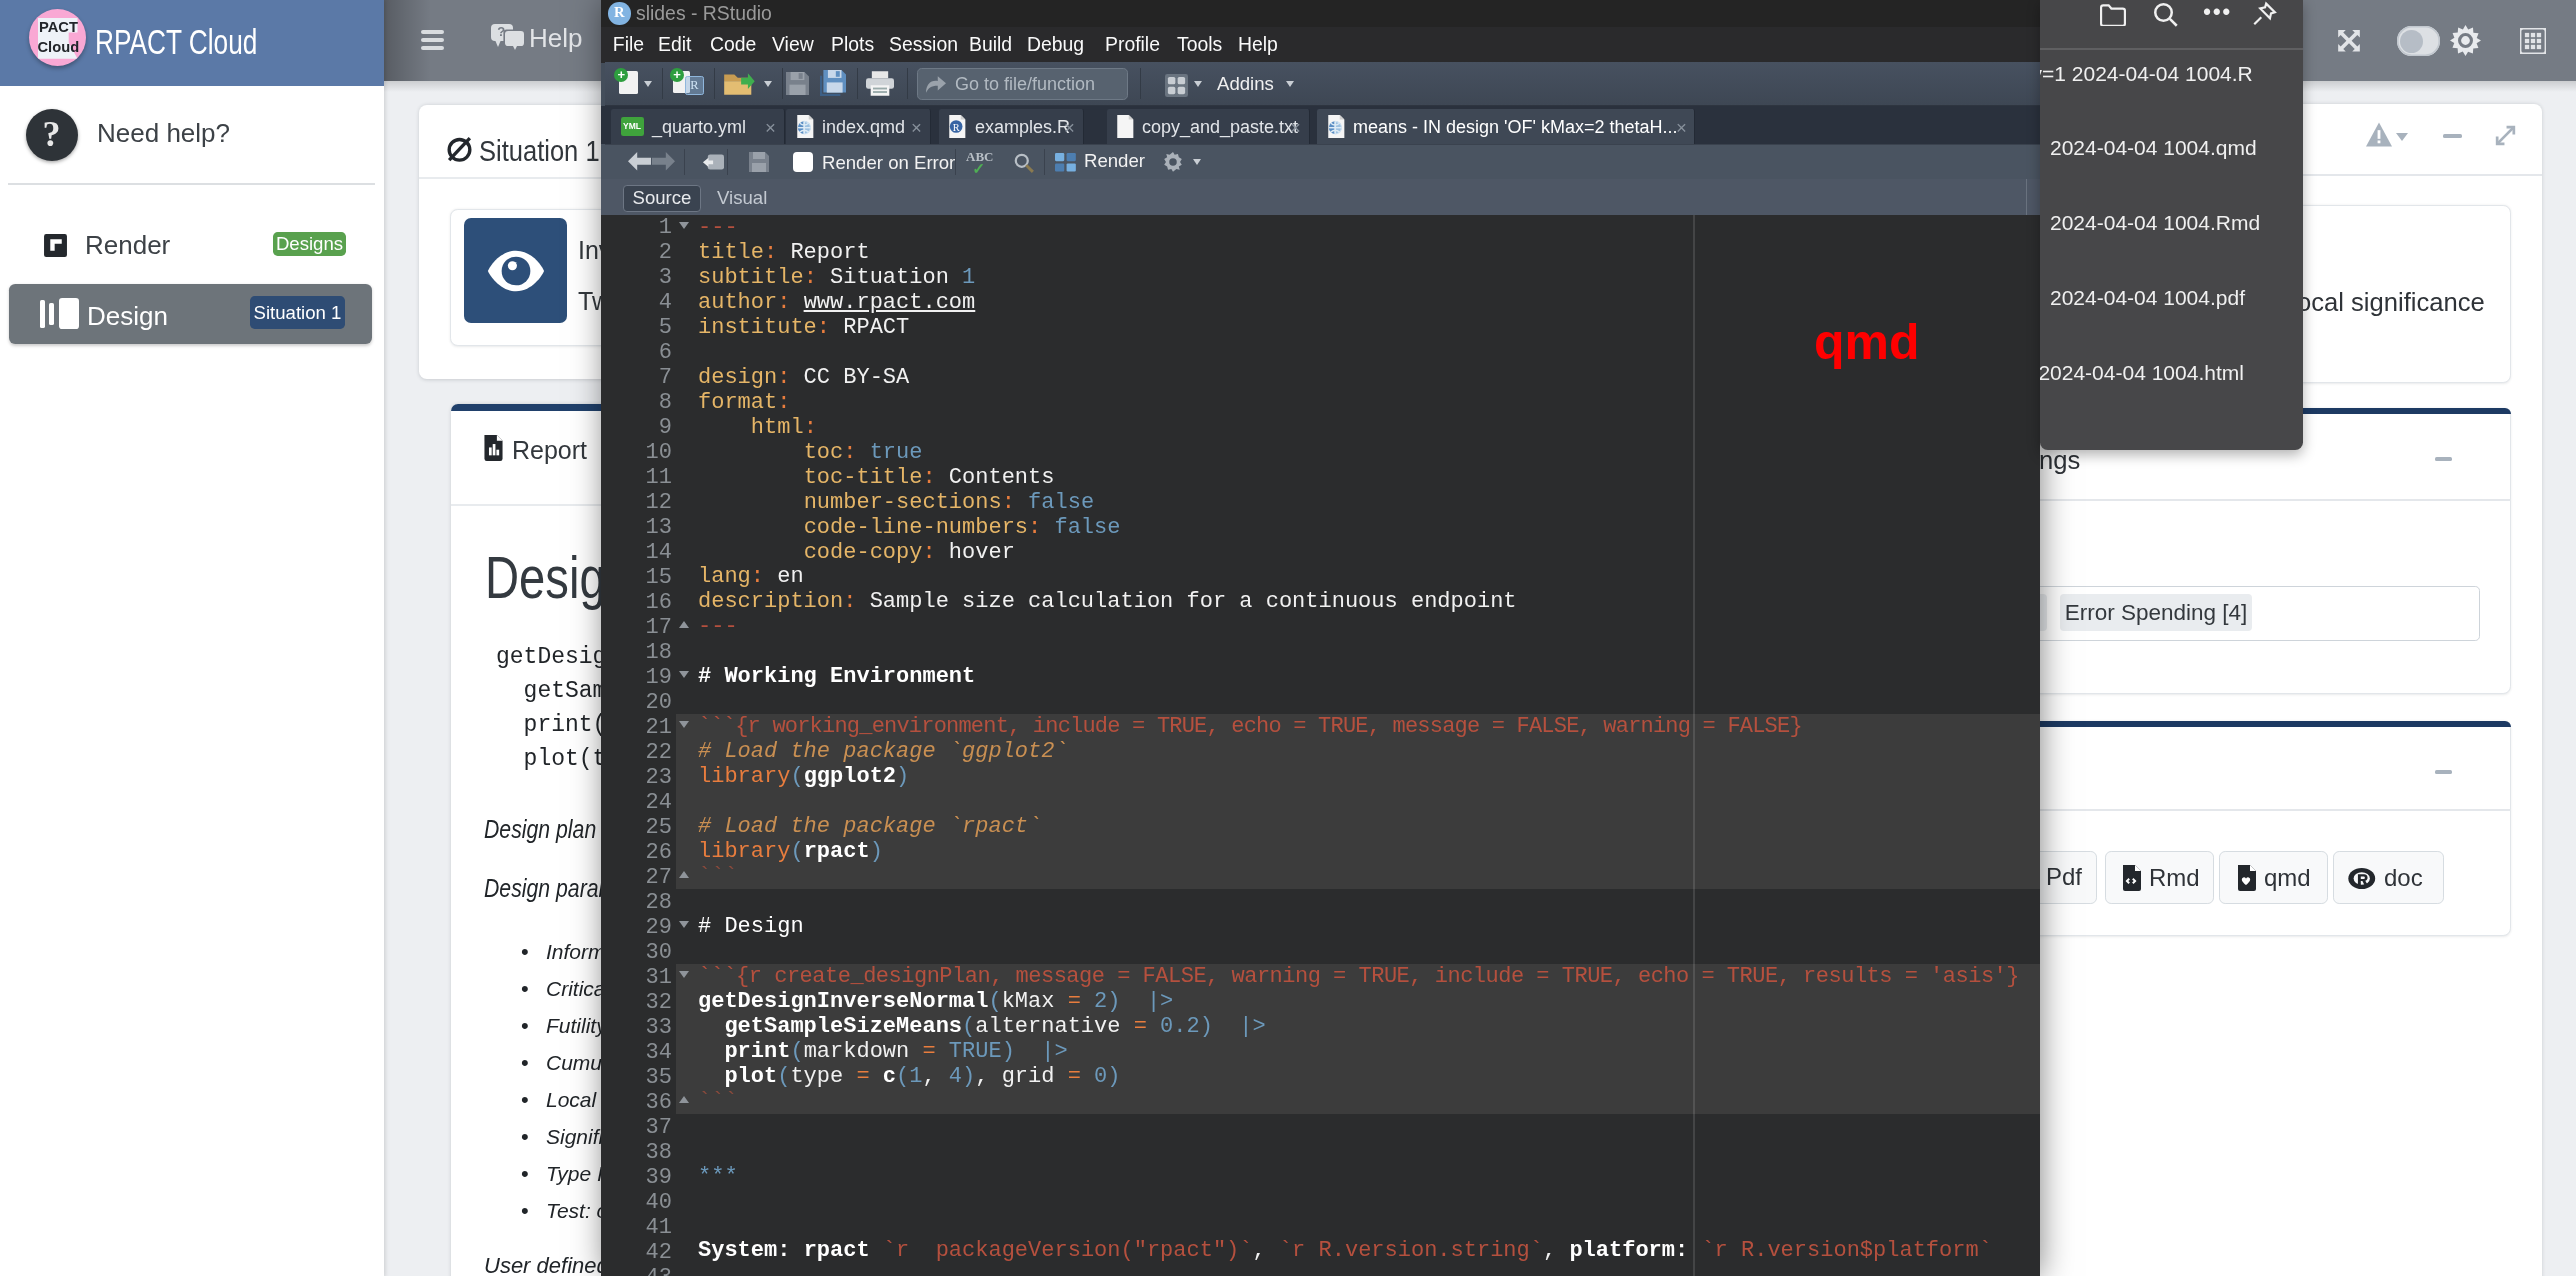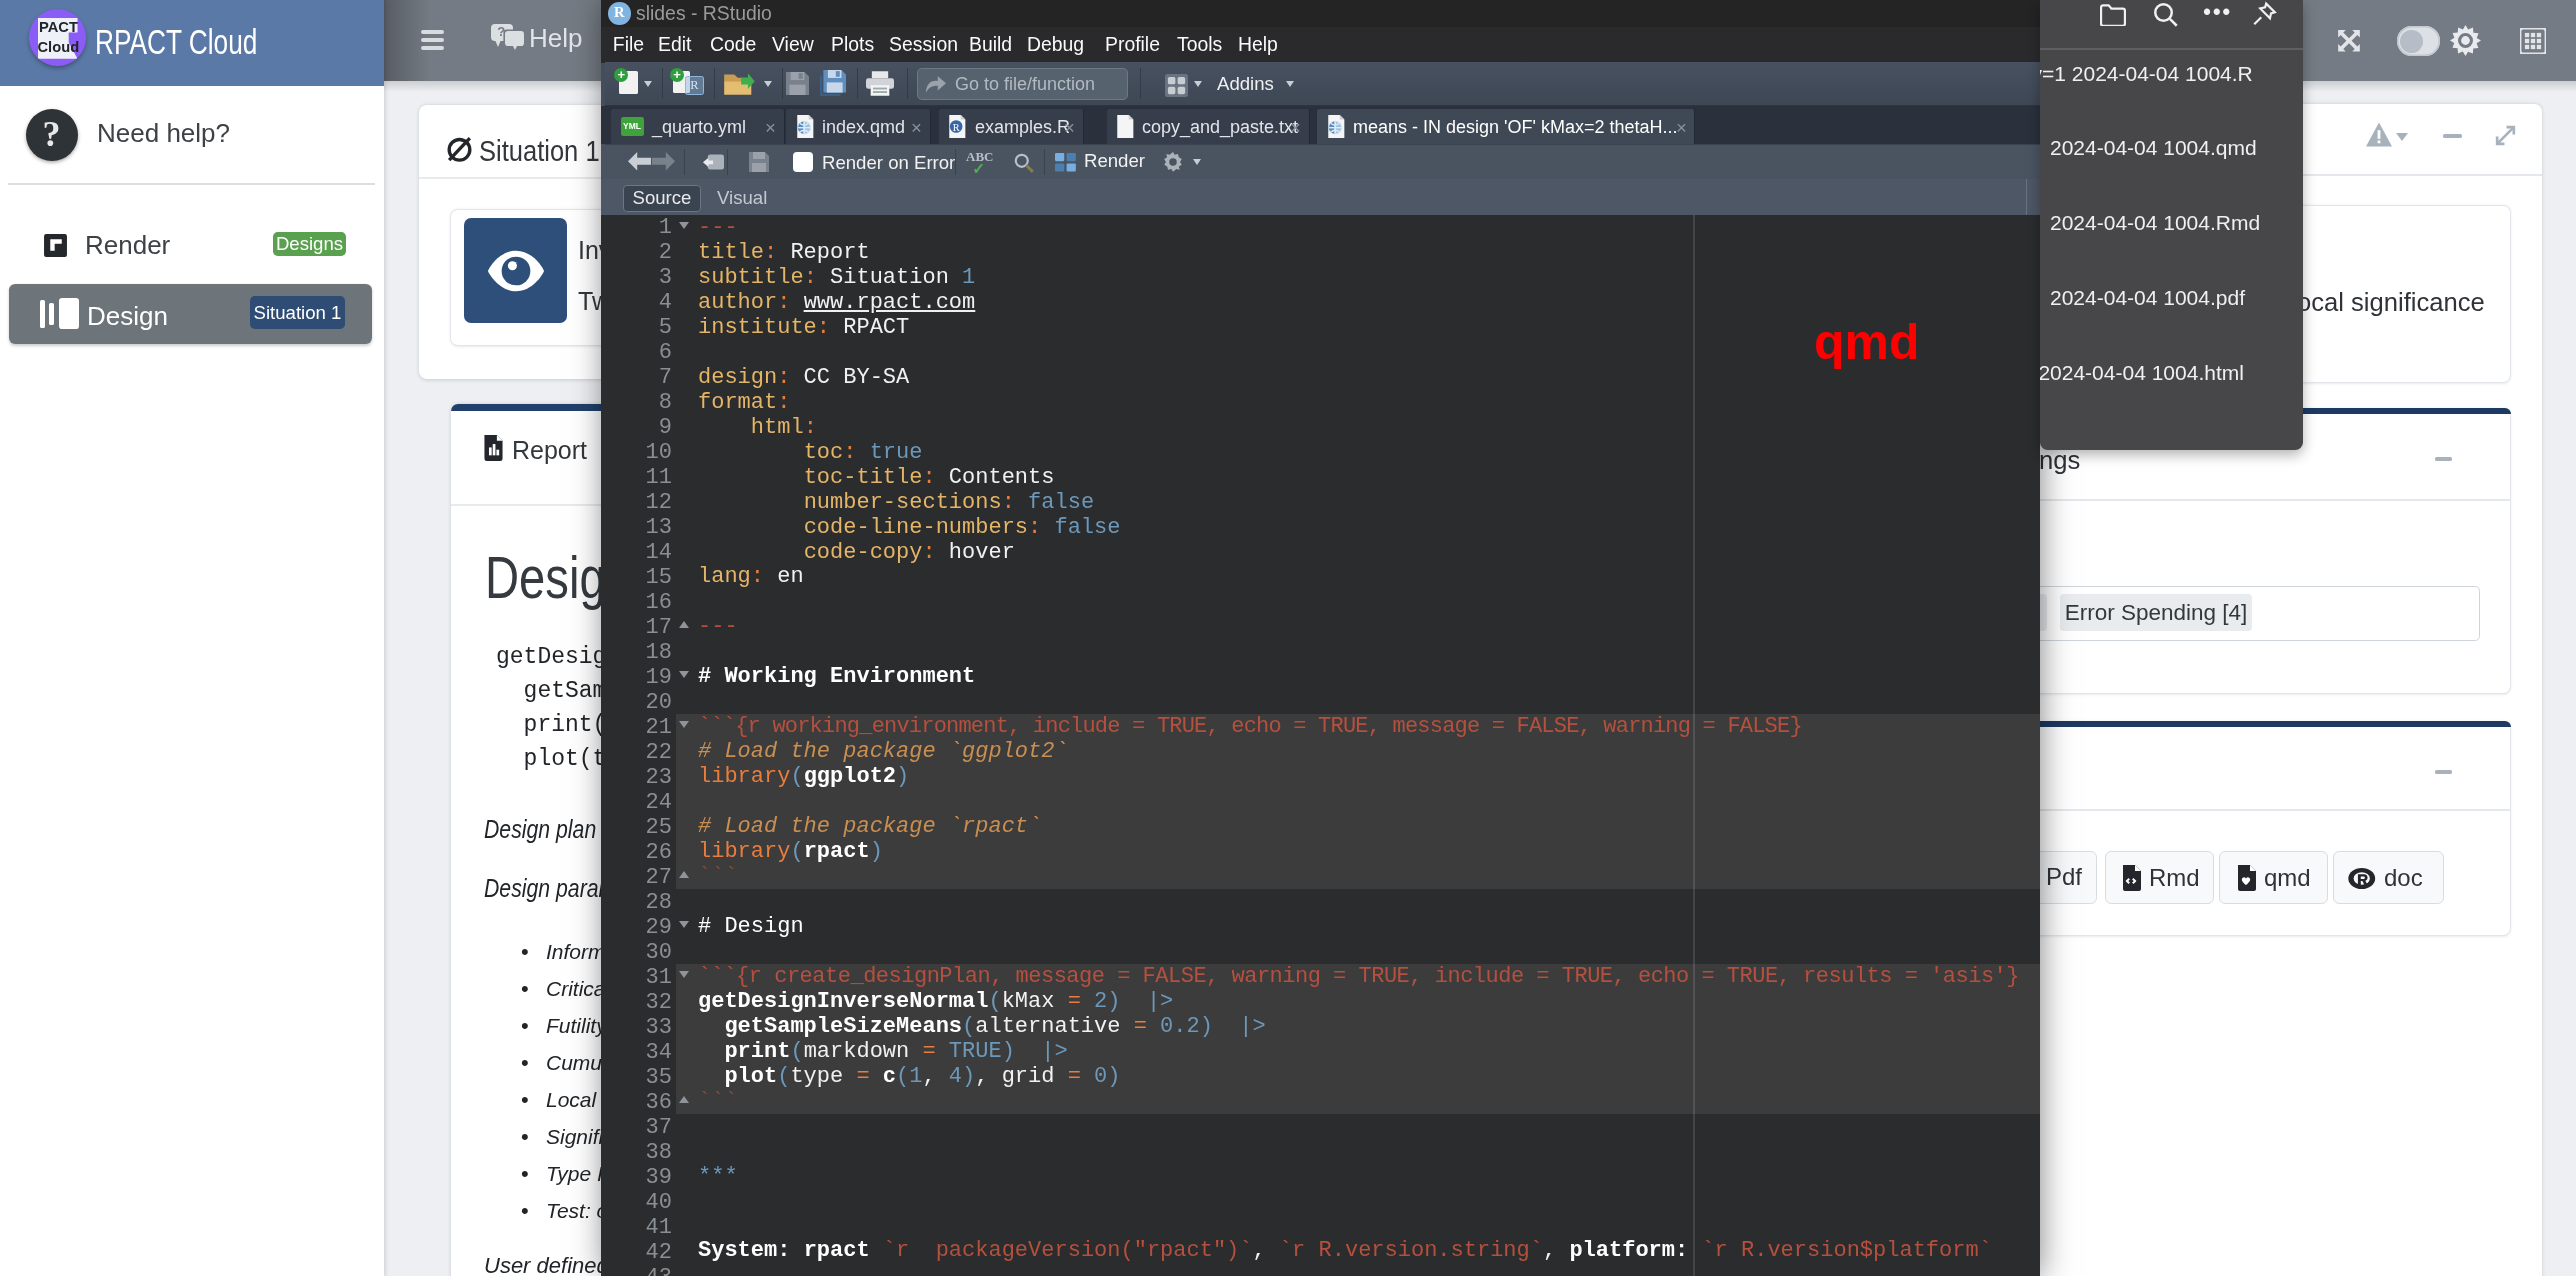--- a/index.html
+++ b/index.html
@@ -54,21 +54,21 @@
           <rect x="4.5" y="15.5" width="4" height="4"></rect>
           <rect x="10" y="15.5" width="4" height="4"></rect>
           <rect x="15.5" y="15.5" width="4" height="4"></rect>
         </g>
       </svg>
 </div>
 <div class="a" style="left:384px;top:81px;width:2192px;height:11px;background:linear-gradient(180deg,rgba(0,0,0,.14),rgba(0,0,0,0))"></div>
 
 <div class="a" style="left:0;top:0;width:384px;height:1277px;background:#fff;box-shadow:1.6px 0 4.7px rgba(0,0,0,.15)"></div>
 <div class="a" style="left:0;top:0;width:384px;height:86px;background:#5b79a7"></div>
-<div class="a" style="left:29px;top:9.3px;width:57px;height:57px;border-radius:50%;background:#8b5cf6;box-shadow:0 2.3px 4.7px rgba(0,0,0,.3);overflow:hidden">
+<div class="a" style="left:29px;top:9.3px;width:57px;height:57px;border-radius:50%;background:#f9a8d4;box-shadow:0 2.3px 4.7px rgba(0,0,0,.3);overflow:hidden">
   <div class="a" style="left:8.5px;top:8.5px;width:40px;height:41px;background:#eef2f8;clip-path:polygon(0 0,100% 0,100% 36%,78% 36%,78% 60%,100% 100%,55% 100%,0 100%)"></div>
   <div class="a" style="left:10px;top:9.3px;font-size:14.7px;font-weight:bold;color:#22252a">PACT</div>
   <div class="a" style="left:8.5px;top:29.5px;font-size:14.7px;font-weight:bold;color:#22252a">Cloud</div>
 </div>
 <div class="a" style="left:95px;top:22px;font-size:35px;color:#fff;transform:scaleX(.75);transform-origin:0 0">RPACT Cloud</div>
 
 <div class="a" style="left:25.6px;top:109px;width:52px;height:52px;border-radius:50%;background:#2e3338;box-shadow:0 1.6px 3.9px rgba(0,0,0,.35)"></div>
 <div class="a" style="left:25.6px;top:109px;width:52px;height:52px;text-align:center;font-size:36px;line-height:50px;color:#e8e8e8;font-weight:bold;font-family:'Liberation Serif',serif">?</div>
 <div class="a" style="left:97px;top:118px;font-size:26px;color:#3d4247">Need help?</div>
 <div class="a" style="left:7.8px;top:183px;width:367px;height:1.6px;background:#dcdfe2"></div>
@@ -401,20 +401,21 @@
 <div class="a" style="left:93px;top:100px;white-space:pre"><span style="color:#e5b567">institute</span><span style="color:#e87d3e">:</span><span style="color:#f1f1f1"> RPACT</span></div>
 <div class="a" style="left:93px;top:150px;white-space:pre"><span style="color:#e5b567">design</span><span style="color:#e87d3e">:</span><span style="color:#f1f1f1"> CC BY-SA</span></div>
 <div class="a" style="left:93px;top:175px;white-space:pre"><span style="color:#e5b567">format</span><span style="color:#e87d3e">:</span></div>
 <div class="a" style="left:93px;top:200px;white-space:pre">    <span style="color:#e5b567">html</span><span style="color:#e87d3e">:</span></div>
 <div class="a" style="left:93px;top:225px;white-space:pre">        <span style="color:#e5b567">toc</span><span style="color:#e87d3e">:</span><span style="color:#f1f1f1"> </span><span style="color:#6c99bb">true</span></div>
 <div class="a" style="left:93px;top:250px;white-space:pre">        <span style="color:#e5b567">toc-title</span><span style="color:#e87d3e">:</span><span style="color:#f1f1f1"> Contents</span></div>
 <div class="a" style="left:93px;top:275px;white-space:pre">        <span style="color:#e5b567">number-sections</span><span style="color:#e87d3e">:</span><span style="color:#f1f1f1"> </span><span style="color:#6c99bb">false</span></div>
 <div class="a" style="left:93px;top:300px;white-space:pre">        <span style="color:#e5b567">code-line-numbers</span><span style="color:#e87d3e">:</span><span style="color:#f1f1f1"> </span><span style="color:#6c99bb">false</span></div>
 <div class="a" style="left:93px;top:325px;white-space:pre">        <span style="color:#e5b567">code-copy</span><span style="color:#e87d3e">:</span><span style="color:#f1f1f1"> hover</span></div>
 <div class="a" style="left:93px;top:349px;white-space:pre"><span style="color:#e5b567">lang</span><span style="color:#e87d3e">:</span><span style="color:#f1f1f1"> en</span></div>
+<div class="a" style="left:93px;top:374px;white-space:pre"><span style="color:#e5b567">description</span><span style="color:#e87d3e">:</span><span style="color:#f1f1f1"> Sample size calculation for a continuous endpoint</span></div>
 <div class="a" style="left:93px;top:399px;white-space:pre"><span style="color:#b5503e">---</span></div>
 <div class="a" style="left:93px;top:449px;white-space:pre"><span style="color:#ffffff;font-weight:bold"># Working Environment</span></div>
 <div class="a" style="left:93px;top:499px;white-space:pre"><span style="color:#b5503e;letter-spacing:-0.8px">```{r working_environment, include = TRUE, echo = TRUE, message = FALSE, warning = FALSE}</span></div>
 <div class="a" style="left:93px;top:524px;white-space:pre"><span style="color:#c98f52;font-style:italic"># Load the package `ggplot2`</span></div>
 <div class="a" style="left:93px;top:549px;white-space:pre"><span style="color:#e87d3e">library</span><span style="color:#6c99bb">(</span><span style="color:#ffffff;font-weight:bold">ggplot2</span><span style="color:#6c99bb">)</span></div>
 <div class="a" style="left:93px;top:599px;white-space:pre"><span style="color:#c98f52;font-style:italic"># Load the package `rpact`</span></div>
 <div class="a" style="left:93px;top:624px;white-space:pre"><span style="color:#e87d3e">library</span><span style="color:#6c99bb">(</span><span style="color:#ffffff;font-weight:bold">rpact</span><span style="color:#6c99bb">)</span></div>
 <div class="a" style="left:93px;top:649px;white-space:pre"><span style="color:#8a4a3c">```</span></div>
 <div class="a" style="left:93px;top:699px;white-space:pre"><span style="color:#ffffff;font-weight:normal"># Design</span></div>
 <div class="a" style="left:93px;top:749px;white-space:pre"><span style="color:#b5503e;letter-spacing:-0.5px">```{r create_designPlan, message = FALSE, warning = TRUE, include = TRUE, echo = TRUE, results = 'asis'}</span></div>

